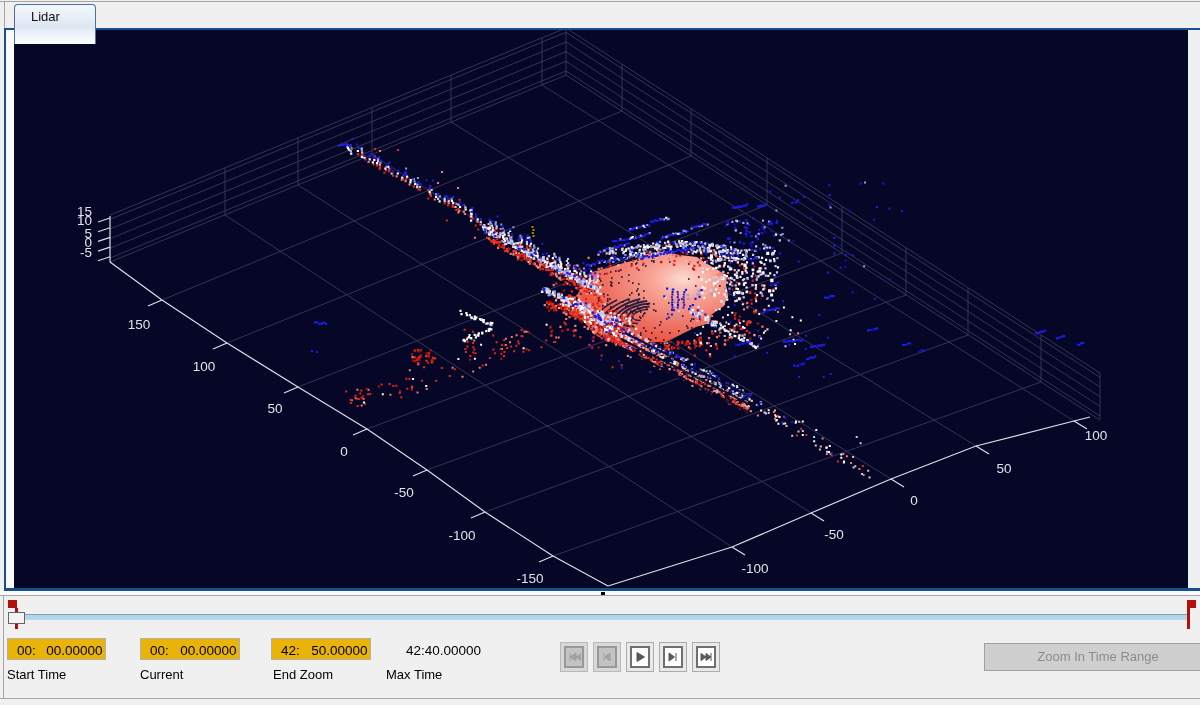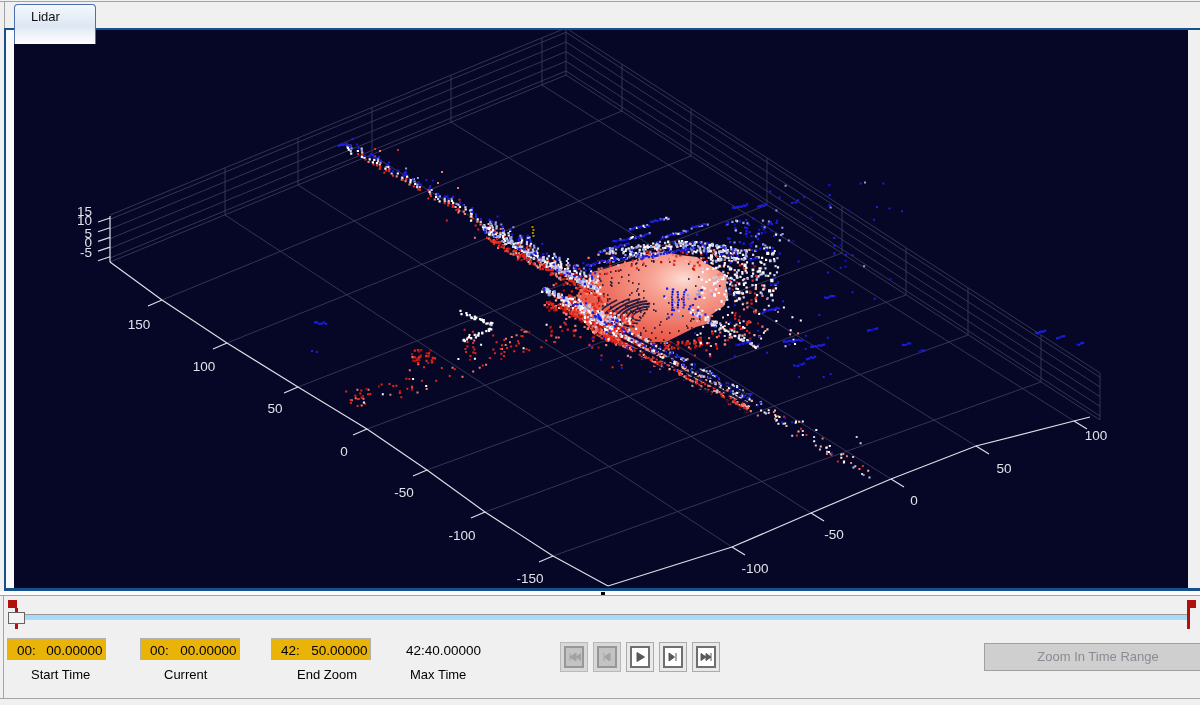--- a/index.html
+++ b/index.html
@@ -28,21 +28,21 @@
 #stemR  { left:1187px; top:608px; width:2.5px; height:21px; }
 #handle { left:8px; top:612px; width:17px; height:12px; background:#f3f3f3; border:1px solid #646464; }
 .field { top:638px; height:22px; background:#eab308; border:1px solid #b0b0b0;
   font-family:"Liberation Sans",sans-serif; font-size:13.5px; color:#000; line-height:23px; }
 .field .l { position:absolute; left:9px; }
 .field .r { position:absolute; right:2.5px; }
 #f1 { left:7px;   width:99px;  }
 #f2 { left:140px; width:100px; }
 #f3 { left:271px; width:100px; }
 #maxv { left:406px; top:643px; font-size:13.5px; color:#000000; }
-.lab { top:667px; font-size:13px; color:#000;margin-left:24px; }
+.lab { top:667px; font-size:13px; color:#000; }
 .btn { position:absolute; top:642px; width:28px; height:30px; border:1px solid #ababab;
   background:#e9e9e9; }
 .btn .ibox { position:absolute; left:3px; top:3px; width:20px; height:22px; background:#fff;
   border:2px solid #6f6f6f; display:flex; align-items:center; justify-content:center; }
 .btn.dis { background:#d8d8d8; border-color:#b9b9b9; }
 .btn.dis .ibox { background:#c3c3c3; border-color:#979797; }
 #zoombtn { left:984px; top:643px; width:228px; height:28px; background:#cfcfcf;
   border:1px solid #a0a0a0; color:#888c93; font-size:13px; text-align:center; line-height:26px; }
 </style></head>
 <body>

